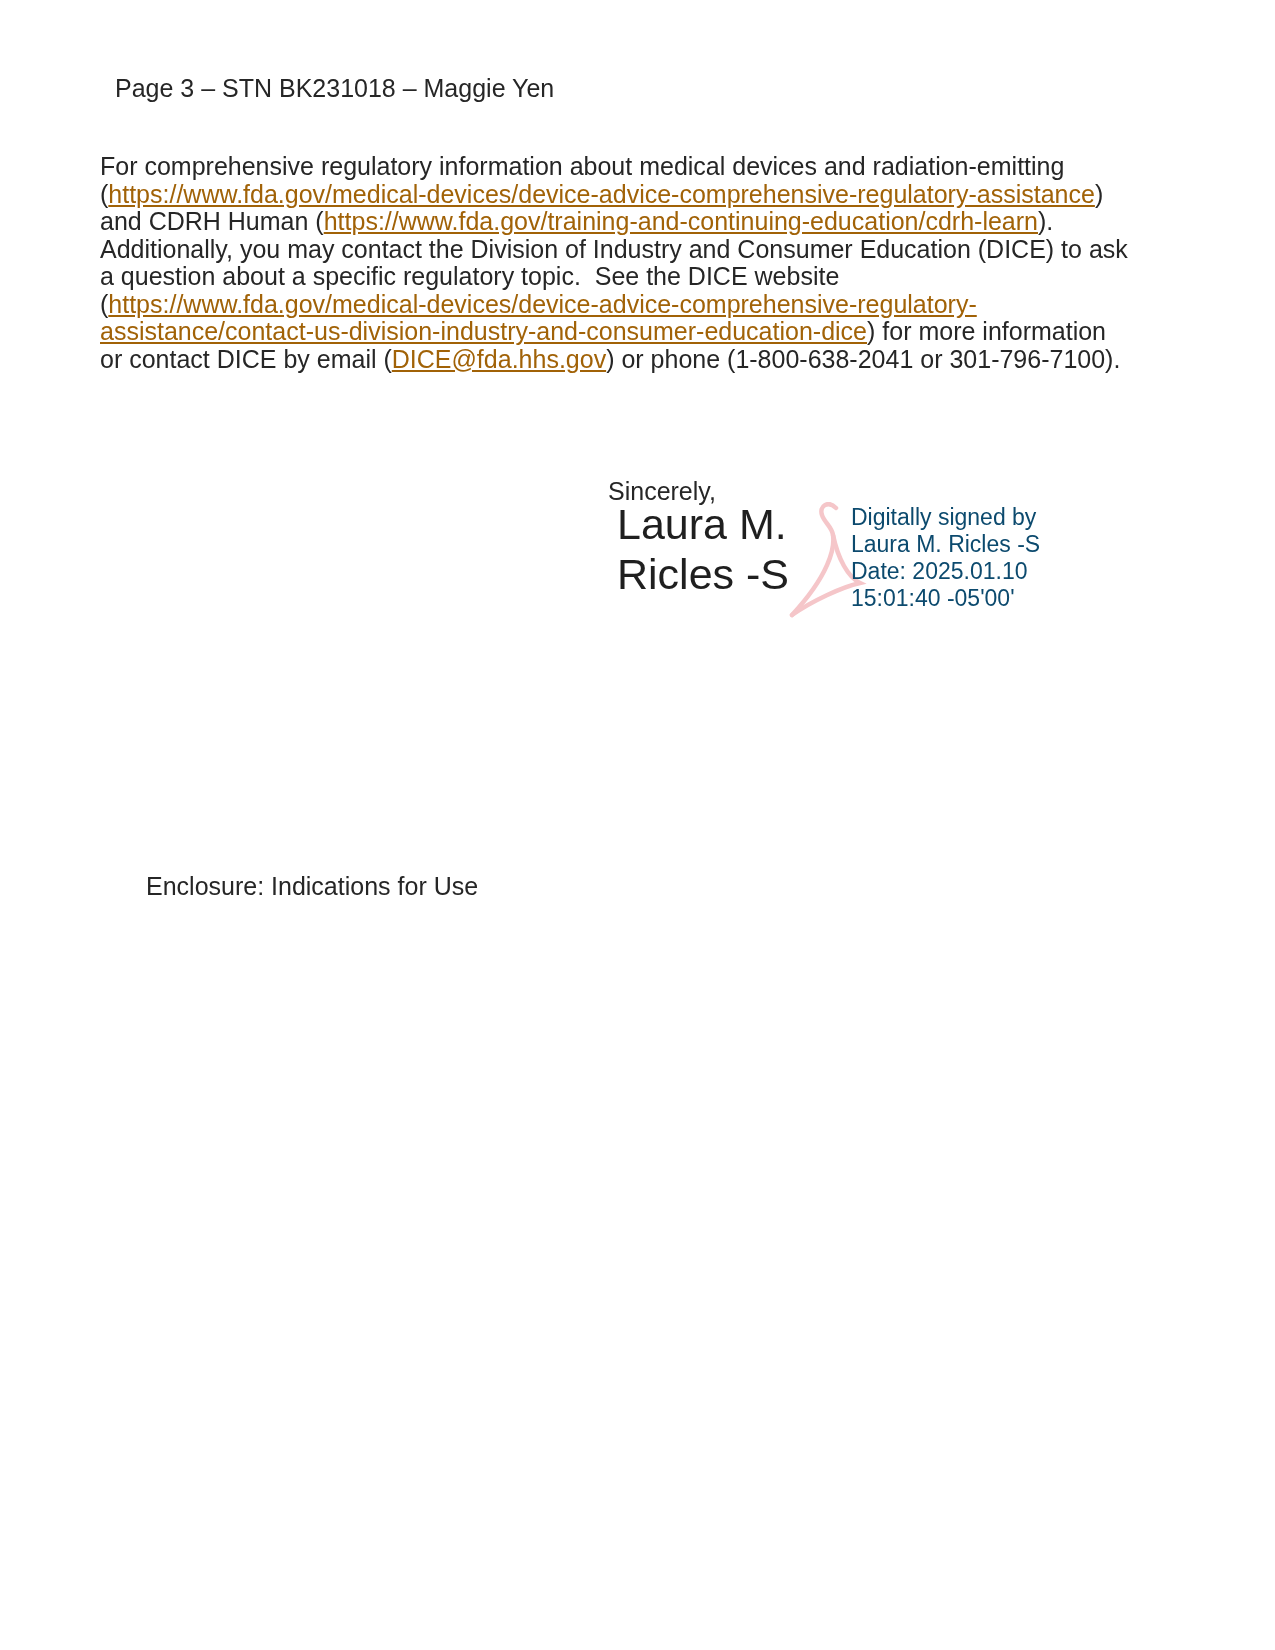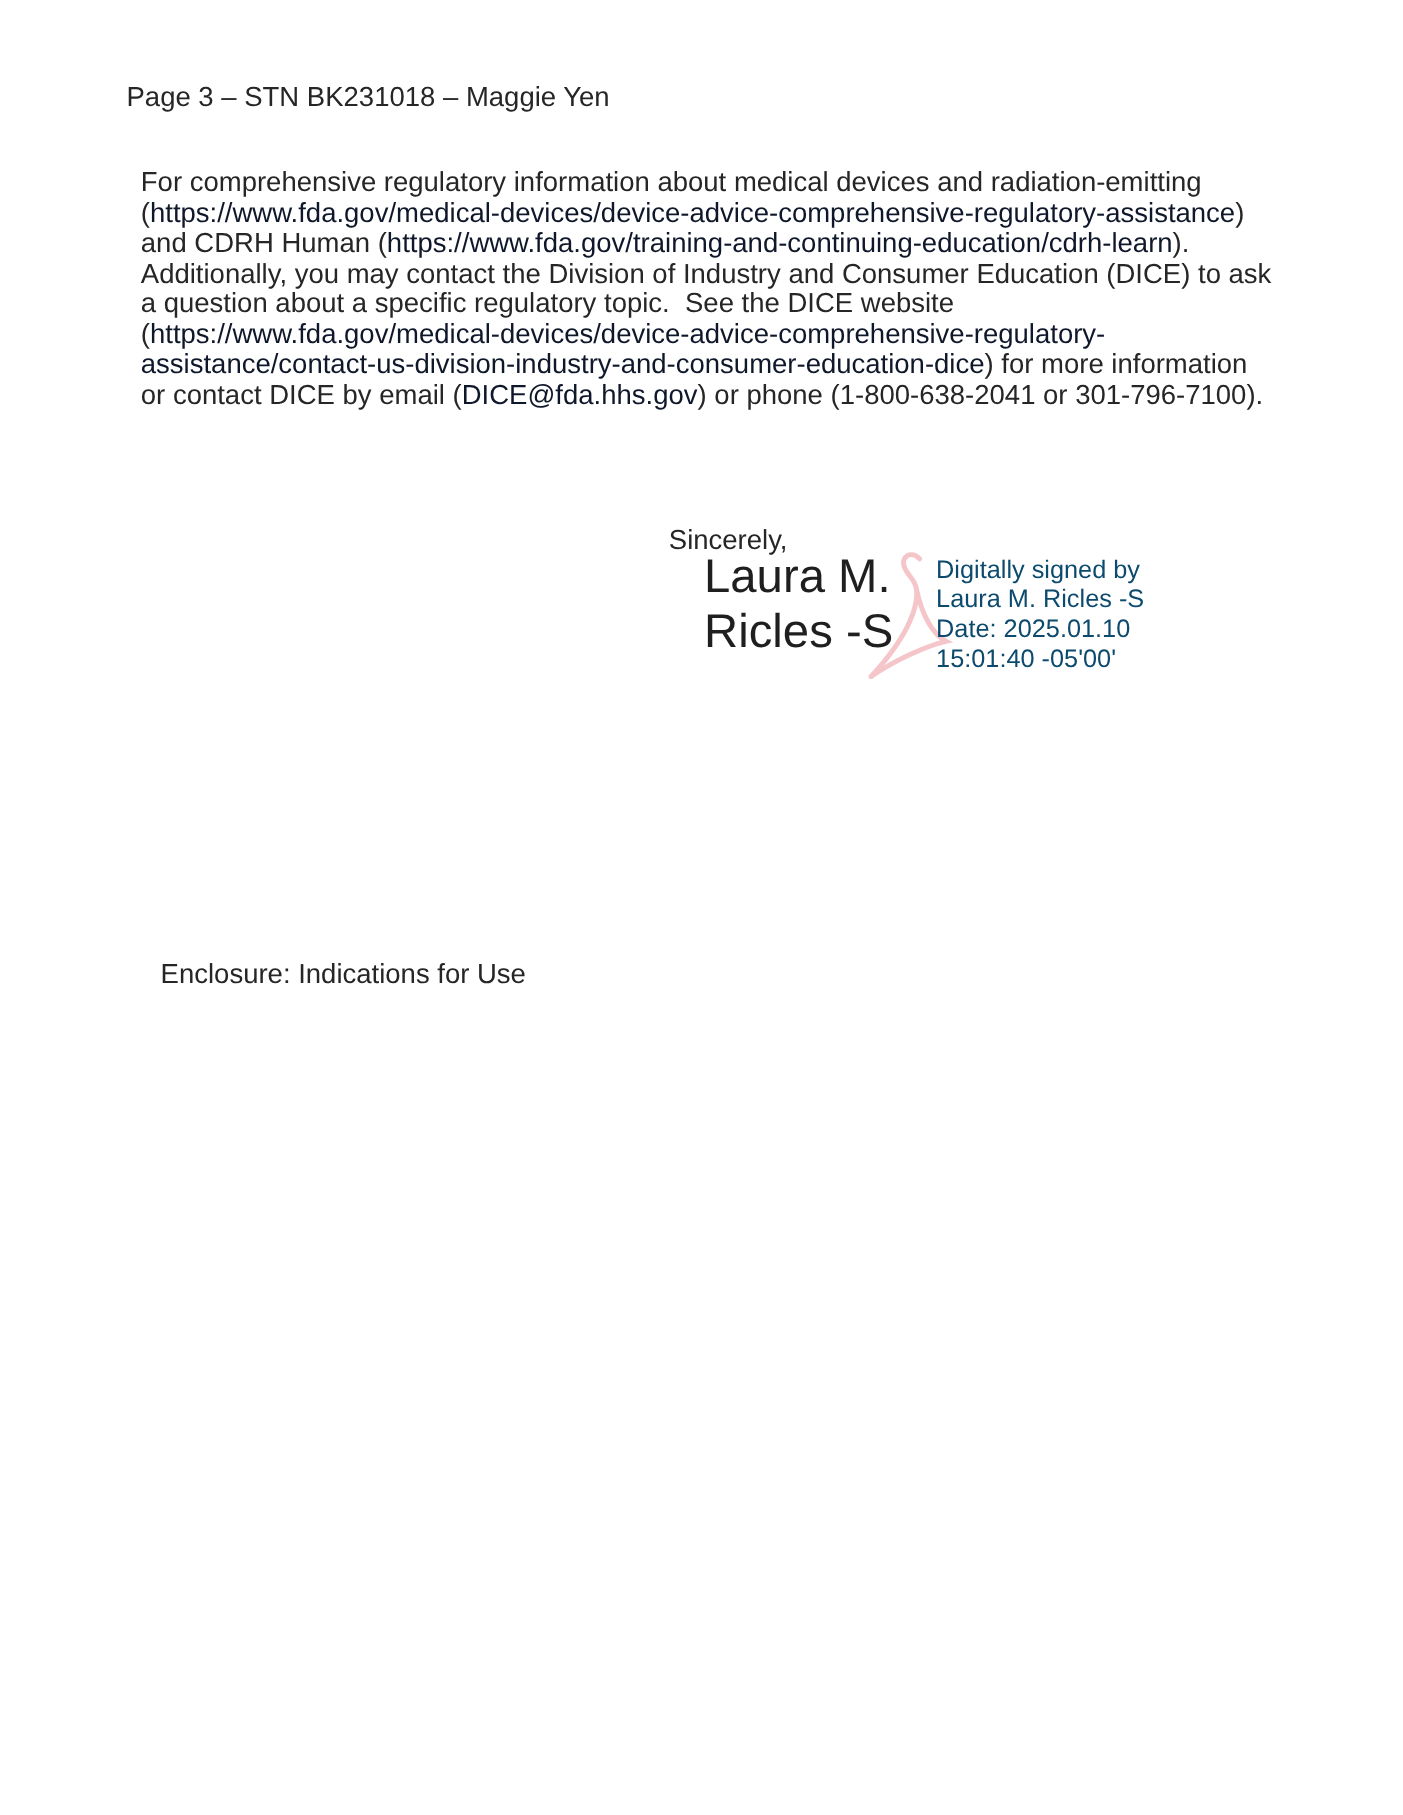--- a/index.html
+++ b/index.html
@@ -2,27 +2,26 @@
 <html><head>
 <meta charset="utf-8">
 <style>
   html,body { margin:0; padding:0; background:#ffffff; }
   .page {
     position:relative; width:1275px; height:1650px; background:#ffffff;
     font-family:"Liberation Sans", sans-serif; color:#262626; overflow:hidden;
   }
   .line { white-space:pre; }
   .header { position:absolute; left:115px; top:74px; font-size:25px; }
-  .body-text { position:absolute; left:128px; top:153px; font-size:25px; line-height:27.5px; }
-  .seg-link { color:#0f172a; cursor:pointer; }
+  .body-text { position:absolute; left:100px; top:153px; font-size:25px; line-height:27.5px; }
+  .seg-link { color:#a16207; text-decoration:underline; cursor:pointer; }
   .sincerely { position:absolute; left:608px; top:477px; font-size:25px; }
   .big-sig {
     position:absolute; left:617px; top:499px; font-size:43px; line-height:50px;
     color:#1f1f1f;
-    margin-left:23px;
   }
   .stamp { position:absolute; left:851px; top:504px; font-size:23px; line-height:27px; color:#0c4a6e; }
   .acrobat-logo { position:absolute; left:786px; top:502px; }
   .signer { position:absolute; left:607px; top:615px; font-size:25px; line-height:27.5px; }
   .enclosure { position:absolute; left:115px; top:872px; font-size:25px;margin-left:31px; }
 </style>
 </head>
 <body>
 
 <div class="page">

